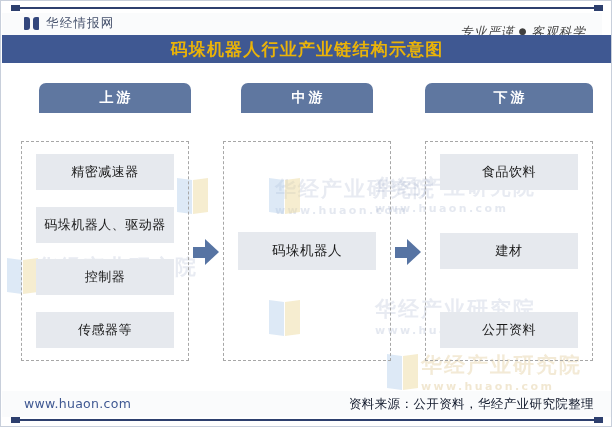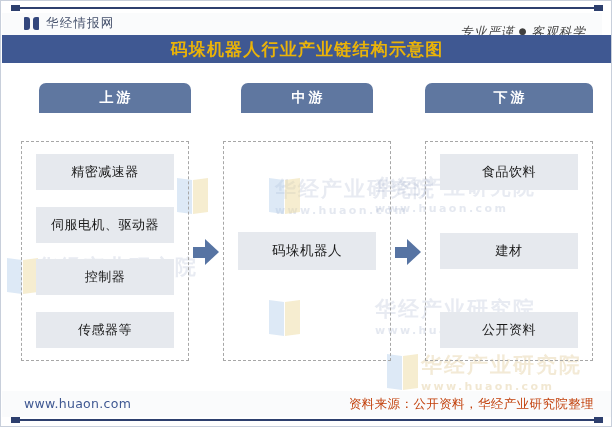--- a/index.html
+++ b/index.html
@@ -257,21 +257,21 @@
     position: absolute;
     left: 22px; top: 5px;
     font-size: 12.5px;
     color: #3f5892;
     letter-spacing: 0.3px;
   }
   #footer-src {
     position: absolute;
     right: 18px; top: 5px;
     font-size: 12.5px;
-    color: #c2410c;
+    color: #0f172a;
     letter-spacing: 0.4px;
     white-space: nowrap;
   }
 </style>
 </head>
 <body>
 
 <div id="page">
 
   <div class="rule" id="rule-top">
@@ -350,21 +350,21 @@
     <div class="col-head" id="col-mid-head">
       <span class="lbl">中游</span>
     </div>
     <div class="col-head" id="col-down-head">
       <span class="lbl">下游</span>
     </div>
 
     <div class="col-body" id="col-up-body">
       <div class="items">
         <div class="node">精密减速器</div>
-        <div class="node">伺服电机、驱动器</div>
+        <div class="node">码垛机器人、驱动器</div>
         <div class="node">控制器</div>
         <div class="node">传感器等</div>
       </div>
     </div>
 
     <div class="col-body" id="col-mid-body">
       <div class="items center">
         <div class="node mid">码垛机器人</div>
       </div>
     </div>

